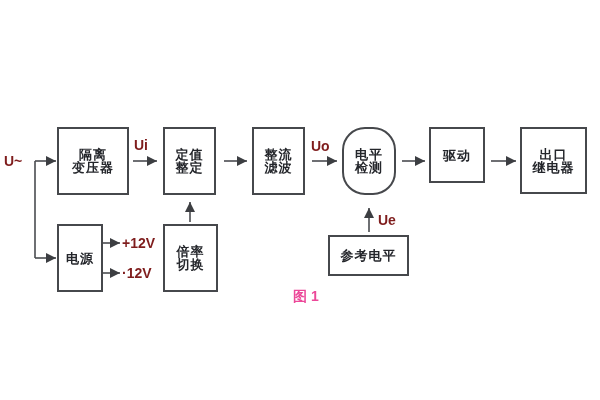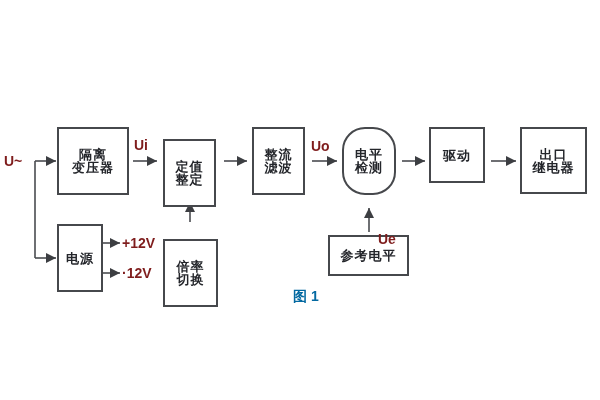--- a/index.html
+++ b/index.html
@@ -31,50 +31,50 @@
     align-items: center;
     justify-content: center;
     font-size: 13px;
     font-weight: bold;
     letter-spacing: 1px;
     line-height: 1;
     white-space: nowrap;
   }
   
   .b-isolation   { left: 57px;  top: 127px; width: 72px; height: 68px; }
-  .b-setting     { left: 163px; top: 127px; width: 53px; height: 68px; margin-top: 12px; }
+  .b-setting     { left: 163px; top: 127px; width: 53px; height: 68px; }
   .b-rectifier   { left: 252px; top: 127px; width: 53px; height: 68px; }
   .b-level       { left: 342px; top: 127px; width: 54px; height: 68px; border-radius: 23px; }
   .b-drive       { left: 429px; top: 127px; width: 56px; height: 56px; }
   .b-relay       { left: 520px; top: 127px; width: 67px; height: 67px; }
   
   .b-power       { left: 57px;  top: 224px; width: 46px; height: 68px; align-items: center; }
-  .b-ratio       { left: 163px; top: 224px; width: 55px; height: 68px; margin-top: 15px; }
+  .b-ratio       { left: 163px; top: 224px; width: 55px; height: 68px; }
   .b-reference   { left: 328px; top: 235px; width: 81px; height: 41px; }
 
   .sig-label {
     position: absolute;
     font-size: 14px;
     font-weight: bold;
     color: #7f1d1d;
     line-height: 1;
     white-space: nowrap;
   }
   .lbl-u    { left: 4px;   top: 154px; }
   .lbl-ui   { left: 134px; top: 138px; }
   .lbl-uo   { left: 311px; top: 139px; }
-  .lbl-ue   { left: 378px; top: 213px; margin-top: 19px; }
+  .lbl-ue   { left: 378px; top: 213px; }
   .lbl-p12  { left: 122px; top: 236px; }
   .lbl-m12  { left: 122px; top: 266px; text-align: center; }
   .caption {
     position: absolute;
     left: 281px; top: 288px;
     font-size: 14px;
     font-weight: bold;
-    color: #0369a1;
+    color: #ec4899;
     padding-left: 12px;
   }
 </style>
 </head>
 <body>
 
 <div id="canvas">
 
   <svg class="wires" viewBox="0 0 600 400" xmlns="http://www.w3.org/2000/svg">
     <defs>

